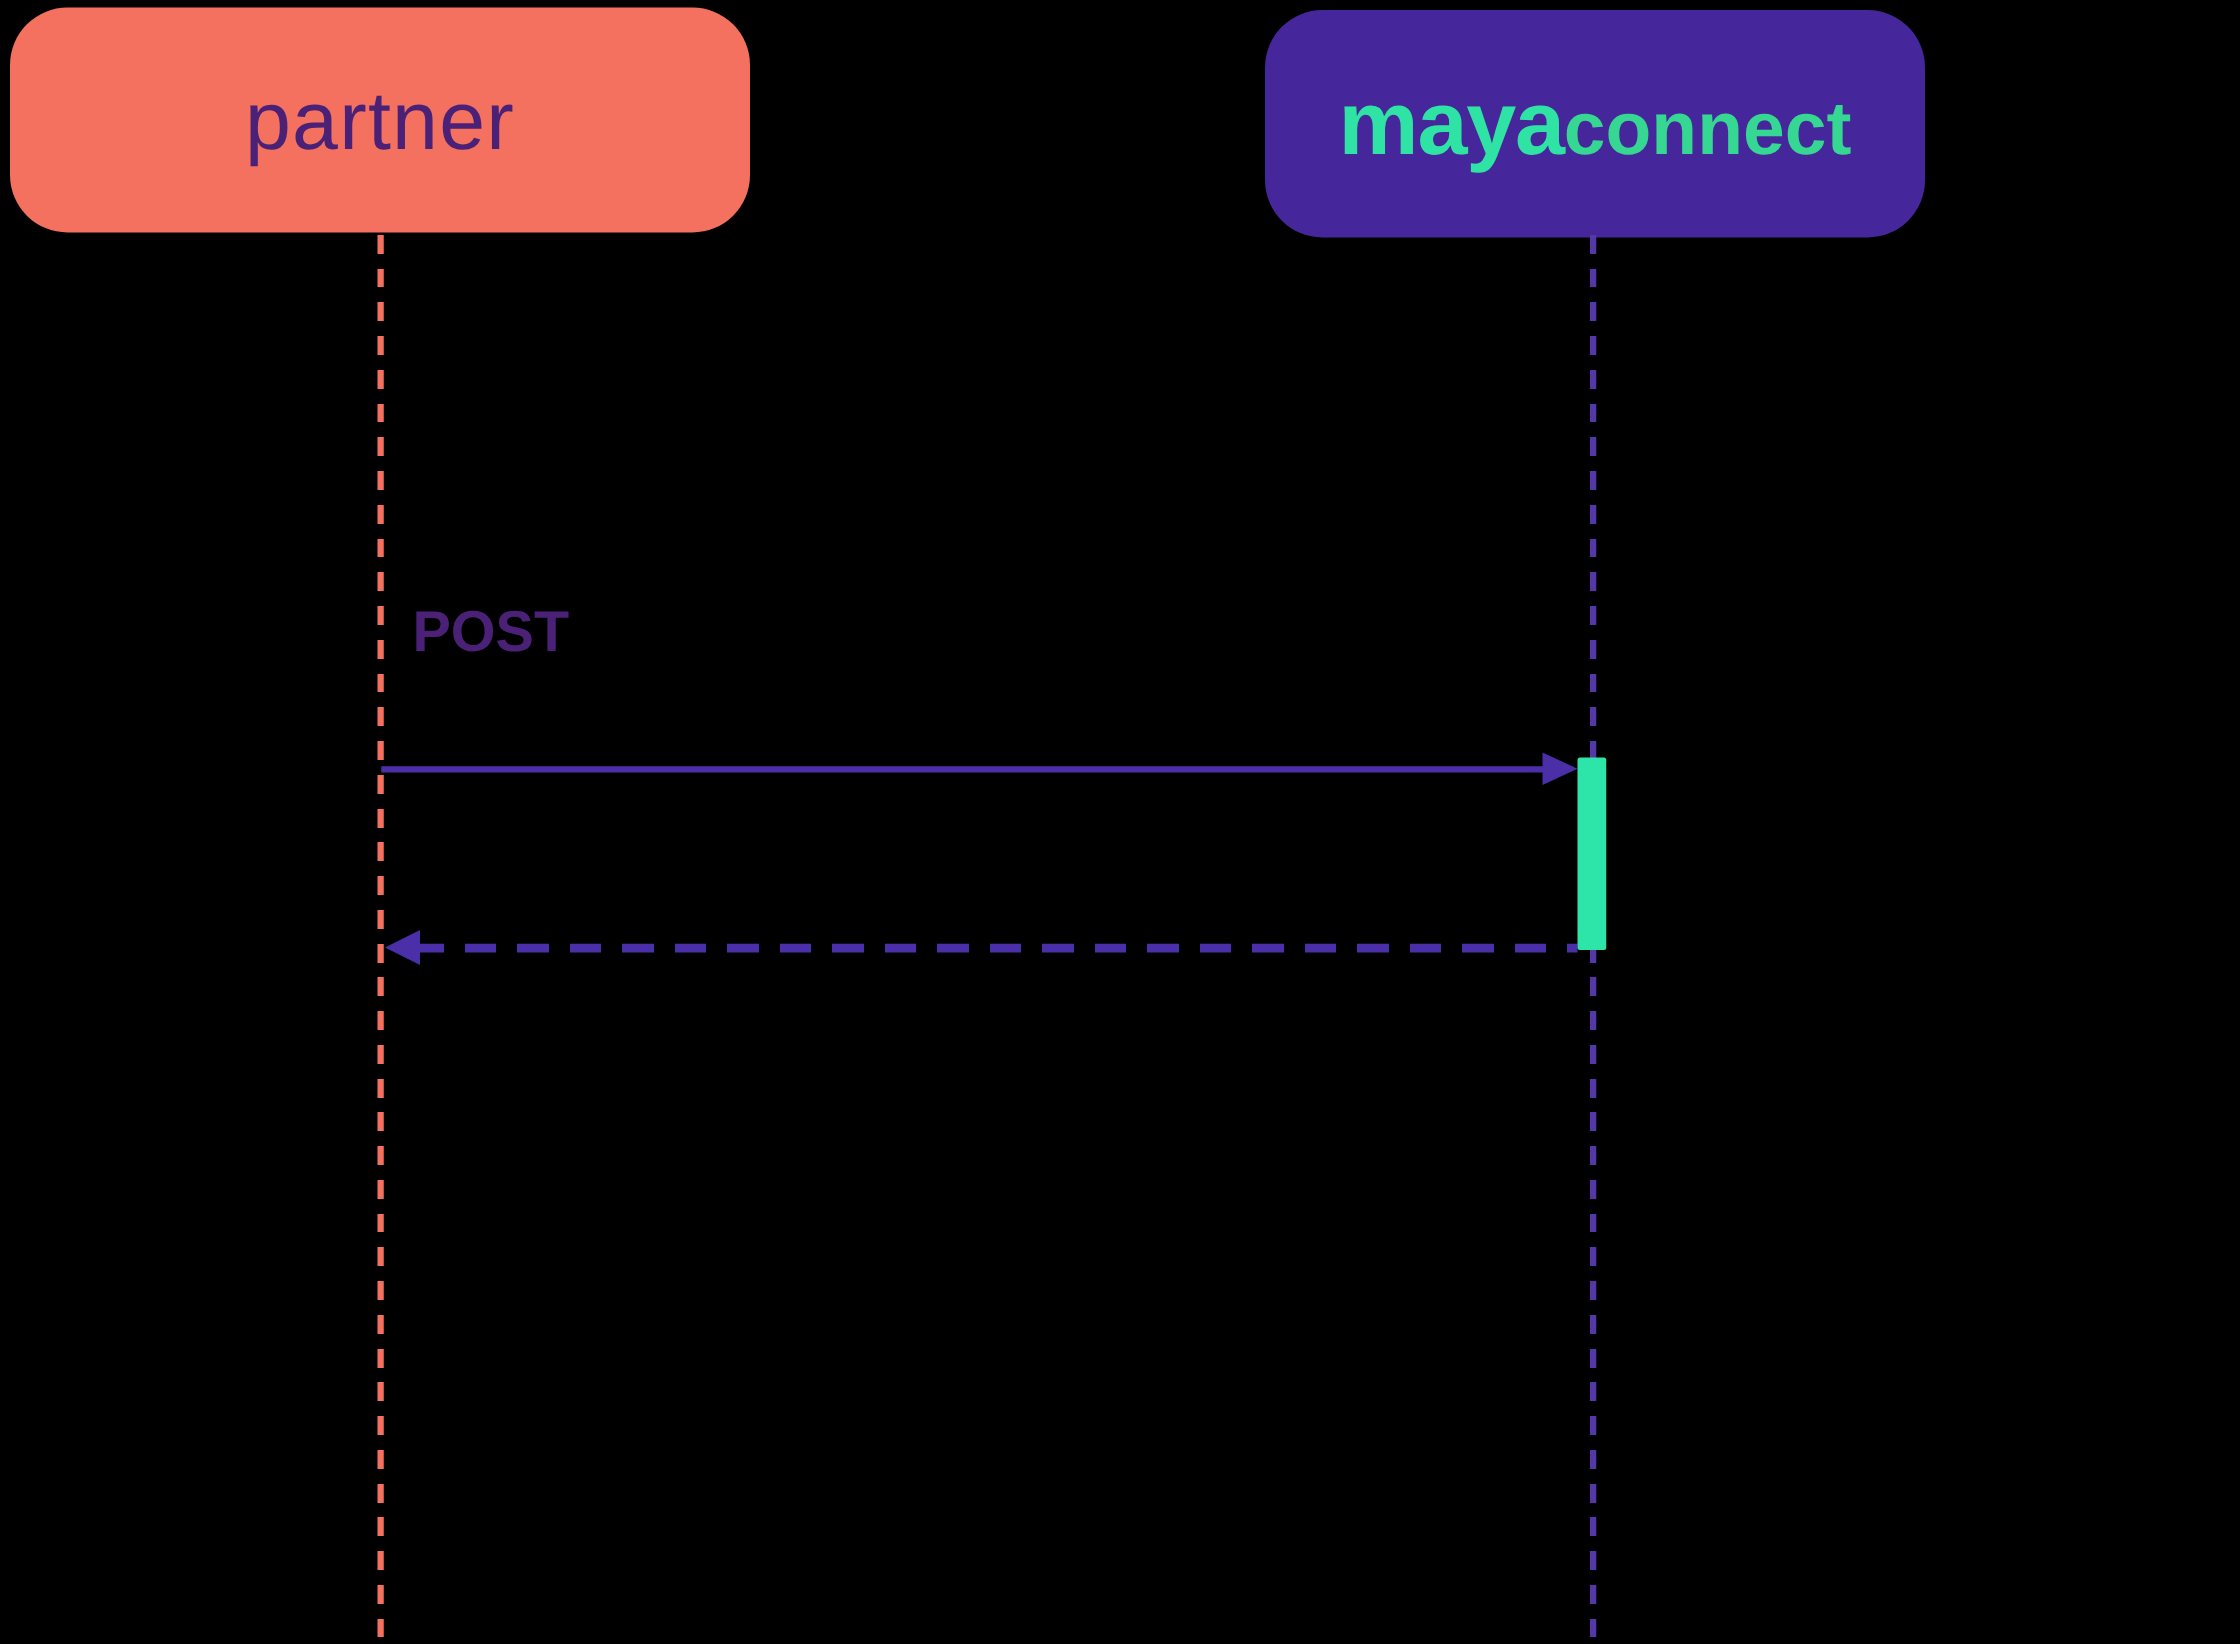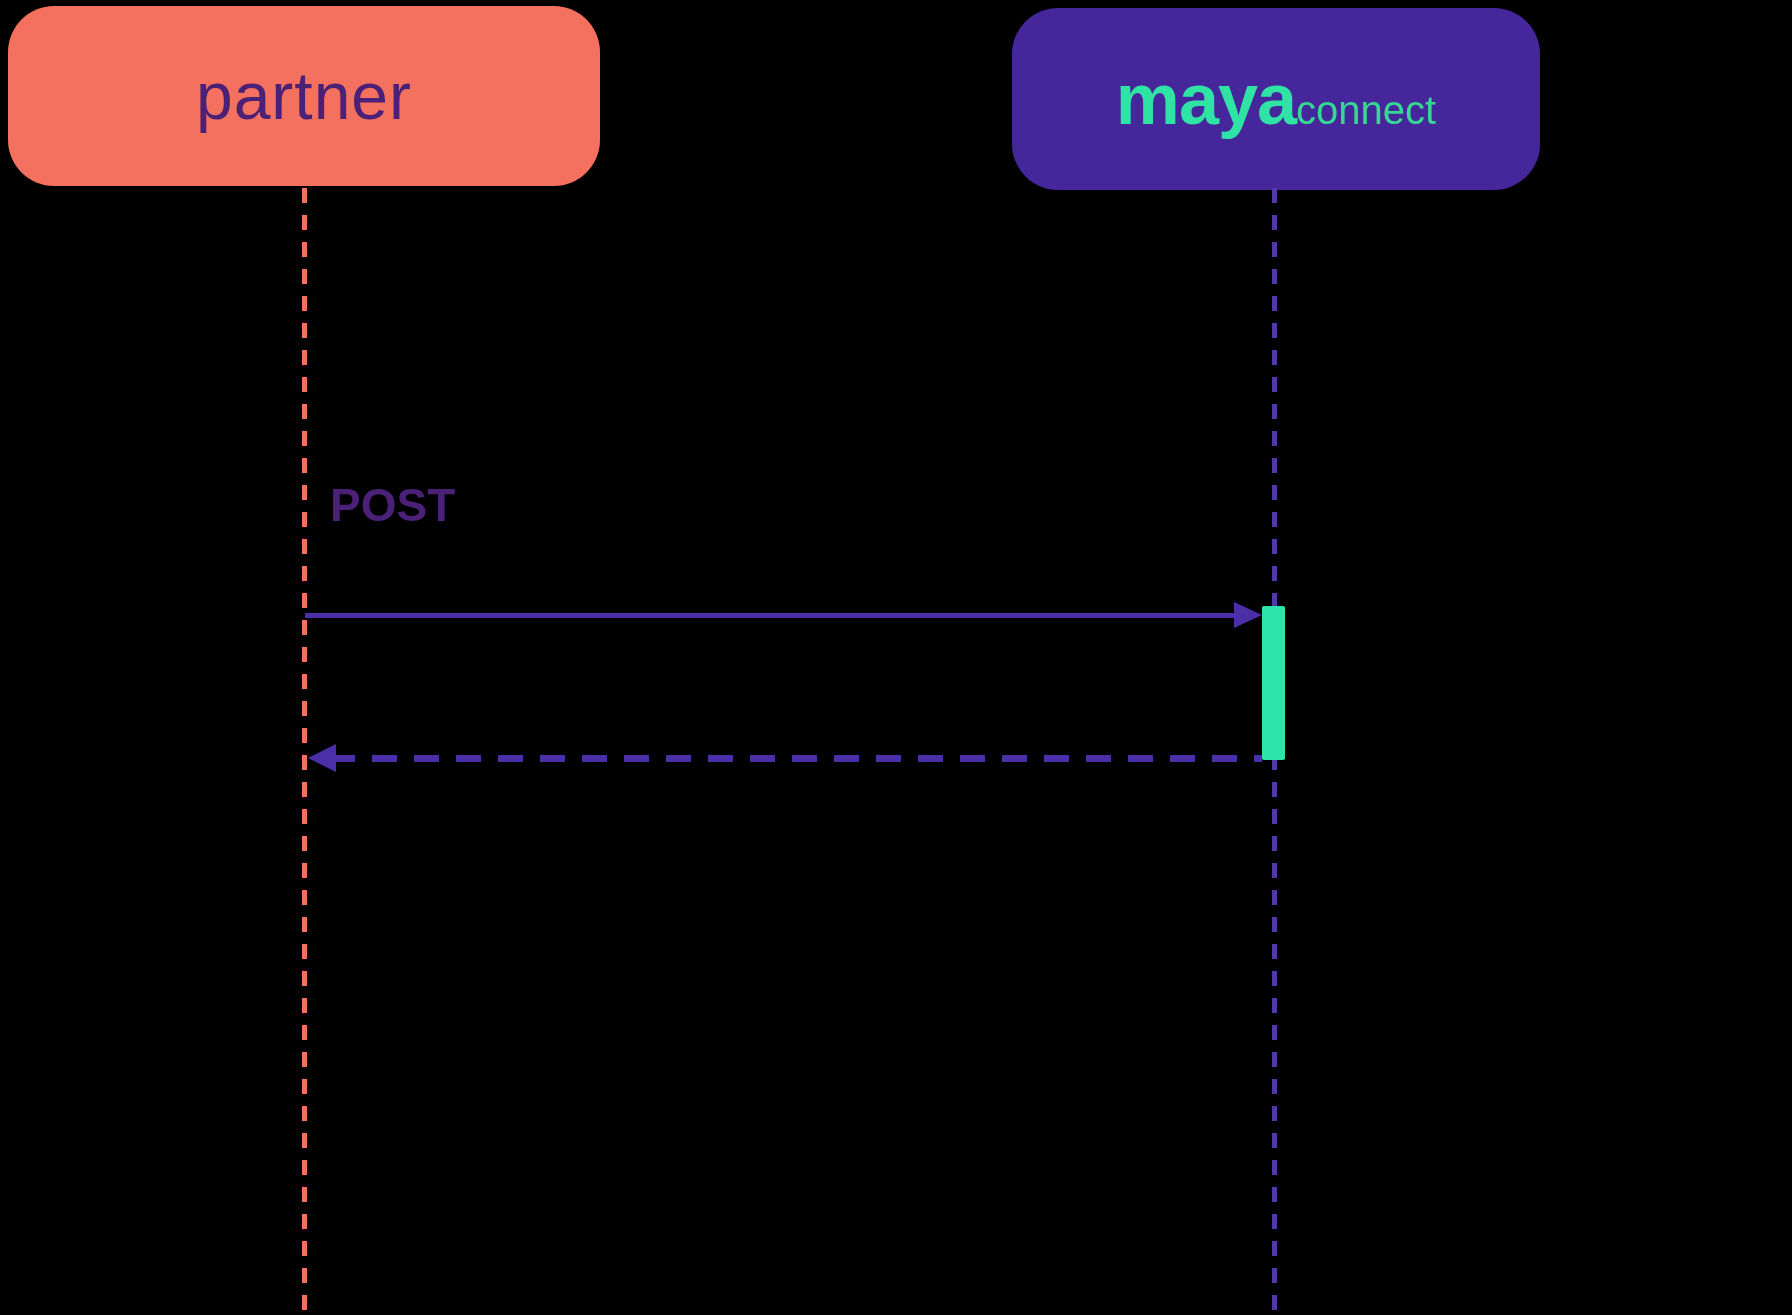--- a/index.html
+++ b/index.html
@@ -50,22 +50,22 @@
     gap: 0;
   }
   .maya-brand {
     color: var(--maya-brand, #2FE3A5);
     font-size: 72px;
     font-weight: 700;
     letter-spacing: -1px;
   }
   .maya-product {
     color: var(--maya-product, #35D793);
-    font-size: 40px;
-    font-weight: 400;
+    font-size: 60px;
+    font-weight: 700;
     letter-spacing: 0px;
   }
 
   
   .lifeline {
     position: absolute;
     width: 5px;
     top: 188px;
     bottom: 0;
   }

